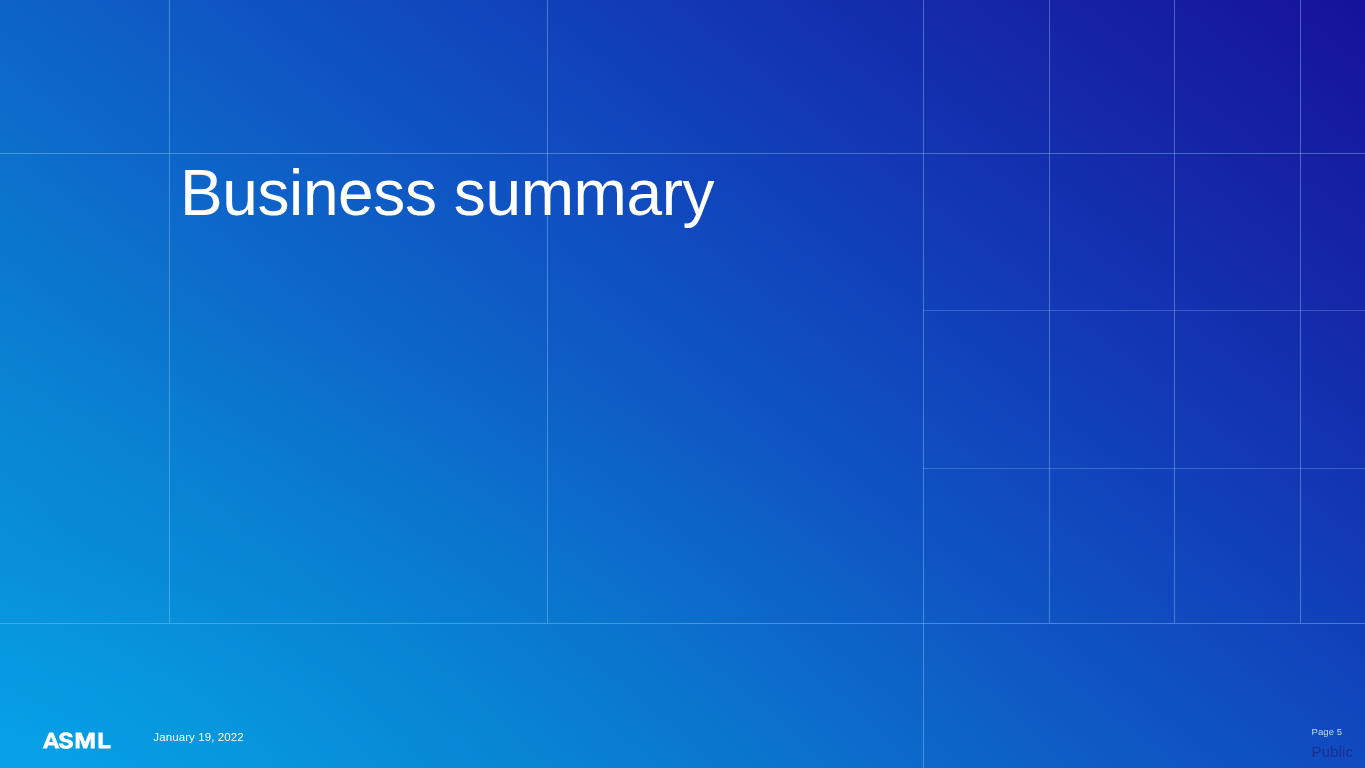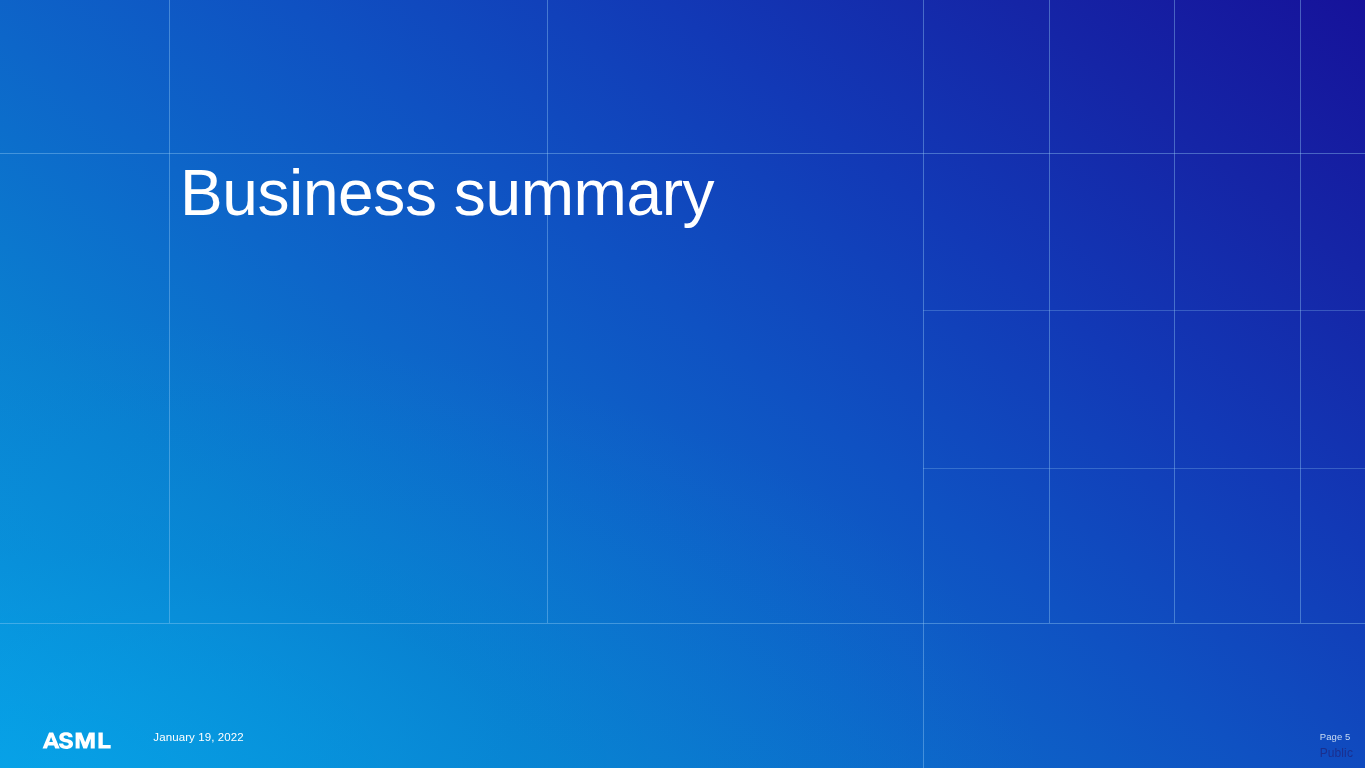--- a/index.html
+++ b/index.html
@@ -101,21 +101,21 @@
     bottom: 5px;
     text-align: left;
     line-height: 1.55;
   }
   .page-number {
     font-size: 9.5px;
     color: #c9dcf2;
     letter-spacing: 0.1px;
   }
   .classification {
-    font-size: 12px;
+    font-size: 15px;
     color: #1b2f8e;
     letter-spacing: 0.1px;
   }
 </style>
 </head>
 <body>
 
 <div class="slide">
 
   <div class="slide-sheen"></div>

